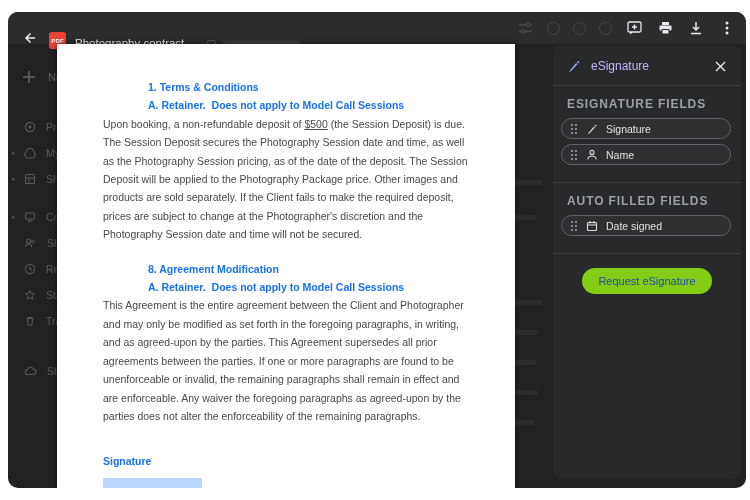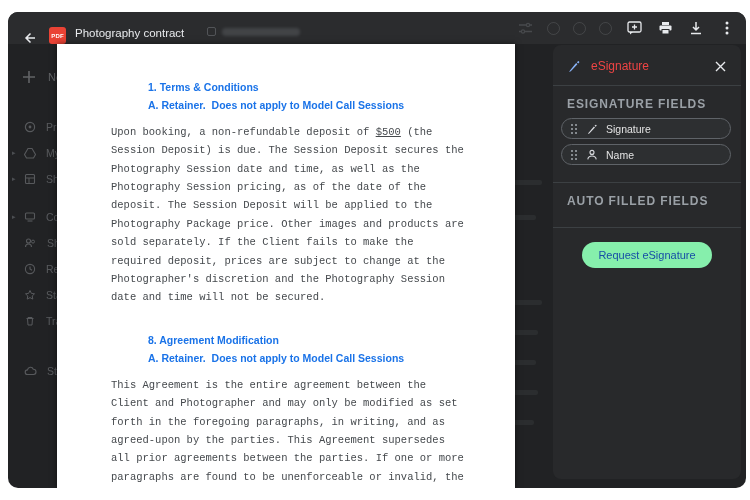--- a/index.html
+++ b/index.html
@@ -8,21 +8,21 @@
   .app-window {
     position:absolute; left:8px; top:12px; width:738px; height:476px;
     background:#212224; border-radius:10px; overflow:hidden;
   }
 
   
   .topbar {
     position:absolute; left:0; top:0; right:0; height:32px;
     background:#2b2c2e; display:flex; align-items:center; padding:0 10px;
   }
-  .tb-left { display:flex; align-items:flex-start; gap:9px;margin-top:20px; }
+  .tb-left { display:flex; align-items:flex-end; gap:9px;margin-top:20px; }
   .back-btn { width:22px; height:22px; border-radius:50%; display:flex; align-items:center; justify-content:center; cursor:pointer; }
   .back-btn svg { display:block; }
   .pdf-badge {
     width:17px; height:17px; background:#ea4335; border-radius:3px;
     color:#fff; font-size:6px; font-weight:bold; display:flex; align-items:center; justify-content:center; letter-spacing:.2px;
   }
   .doc-title { color:#e8eaed; font-size:11.5px; font-weight:500; white-space:nowrap; }
   .blurred-search { display:flex; align-items:center; gap:6px; margin-left:14px; opacity:.35; }
   .blurred-search .sq { width:9px; height:9px; border:1px solid #9aa0a6; border-radius:2px; }
   .blurred-search .bar { width:78px; height:8px; border-radius:4px; background:#6d7175; filter:blur(1.5px); }
@@ -43,48 +43,48 @@
   
   .bg-smudge { position:absolute; width:34px; height:5px; background:#8b8f93; opacity:.10; border-radius:2px; }
 
   
   .page {
     position:absolute; left:49px; top:32px; width:458px; bottom:0;
     background:#ffffff; box-shadow:0 0 6px rgba(0,0,0,.55); padding:34px 40px 0 46px;
   }
   .doc { width:372px; color:#45494d; font-size:10.5px; line-height:18.4px; }
   .doc-h { color:#1a73e8; font-weight:bold; white-space:pre-wrap;margin-left:45px; }
-  .doc p { margin:8px;font-family:Liberation Mono, monospace; }
+  .doc p { margin:0; }
   .doc .spacer { height:16px; }
   .underl { text-decoration:underline; }
   .sig-heading { color:#1a73e8; font-weight:bold; margin-top:27px; }
   .sig-field {
     margin-top:7px; width:99px; height:34px; background:#bcd7fb; border-radius:1px;
     display:flex; align-items:center; padding-left:11px; cursor:pointer;
   }
 
   
   .panel {
     position:absolute; left:545px; top:33px; width:188px; height:434px;
     background:#28292b; border-radius:8px; display:flex; flex-direction:column;
   }
   .panel-header { display:flex; align-items:center; gap:10px; padding:12px 12px 10px 14px; }
-  .panel-title { color:#ef4444; font-size:12px; font-weight:500; flex:1; }
+  .panel-title { color:#c4b5fd; font-size:12px; font-weight:500; flex:1; }
   .close-btn { width:18px; height:18px; display:flex; align-items:center; justify-content:center; cursor:pointer; }
   .divider { height:1px; background:#3c4043; margin:0; }
   .sec-label { color:#9aa0a6; font-size:12px; font-weight:bold; letter-spacing:.9px; padding:11px 14px 7px 14px; }
   .pill {
     margin:0 10px 5px 8px; height:21px; border:1px solid #5f6368; border-radius:12px;
     display:flex; align-items:center; gap:8px; padding:0 10px 0 8px; cursor:grab; background:#2d2f31;
   }
   .pill-label { color:#e3e3e3; font-size:10.5px; font-weight:500; }
   .pill svg { flex:0 0 auto; }
   .panel .spacer12 { height:12px; }
   .request-btn {
-    margin:14px auto 0 auto; background:#86efac; color:#174ea6; border:none; border-radius:13px;
+    margin:14px auto 0 auto; background:#84cc16; color:#174ea6; border:none; border-radius:13px;
     font-size:11px; font-weight:500; padding:7px 16px; cursor:pointer; font-family:"Liberation Sans", sans-serif;
   }
 </style>
 </head>
 <body>
 
 <div class="app-window">
 
   <nav class="sidebar">
     <div class="new-btn">
@@ -289,19 +289,36 @@
           <circle cx="6" cy="3.4" r="2" fill="none" stroke="#dadce0" stroke-width="1.1"></circle>
           <path d="M1.8 10.3c.4-2.2 2.1-3.3 4.2-3.3s3.8 1.1 4.2 3.3" fill="none" stroke="#dadce0" stroke-width="1.1"></path>
         </svg>
       <span class="pill-label">Name</span>
     </div>
 
     <div class="spacer12"></div>
     <div class="divider"></div>
     <div class="sec-label">AUTO FILLED FIELDS</div>
 
+    <div class="pill">
+      <svg width="8" height="12" viewBox="0 0 8 12">
+          <g fill="#9aa0a6">
+            <circle cx="2" cy="2" r="1.1"></circle>
+            <circle cx="6" cy="2" r="1.1"></circle>
+            <circle cx="2" cy="6" r="1.1"></circle>
+            <circle cx="6" cy="6" r="1.1"></circle>
+            <circle cx="2" cy="10" r="1.1"></circle>
+            <circle cx="6" cy="10" r="1.1"></circle>
+          </g>
+        </svg>
+      <svg width="12" height="12" viewBox="0 0 12 12">
+          <rect x="1.5" y="2.5" width="9" height="8" rx="1" fill="none" stroke="#dadce0" stroke-width="1.1"></rect>
+          <path d="M1.5 5h9M4 1v2.5M8 1v2.5" stroke="#dadce0" stroke-width="1.1"></path>
+        </svg>
+      <span class="pill-label">Date signed</span>
+    </div>
 
     <div class="spacer12"></div>
     <div class="divider"></div>
     <button class="request-btn">Request eSignature</button>
   </aside>
 
 </div>
 
 </body></html>

